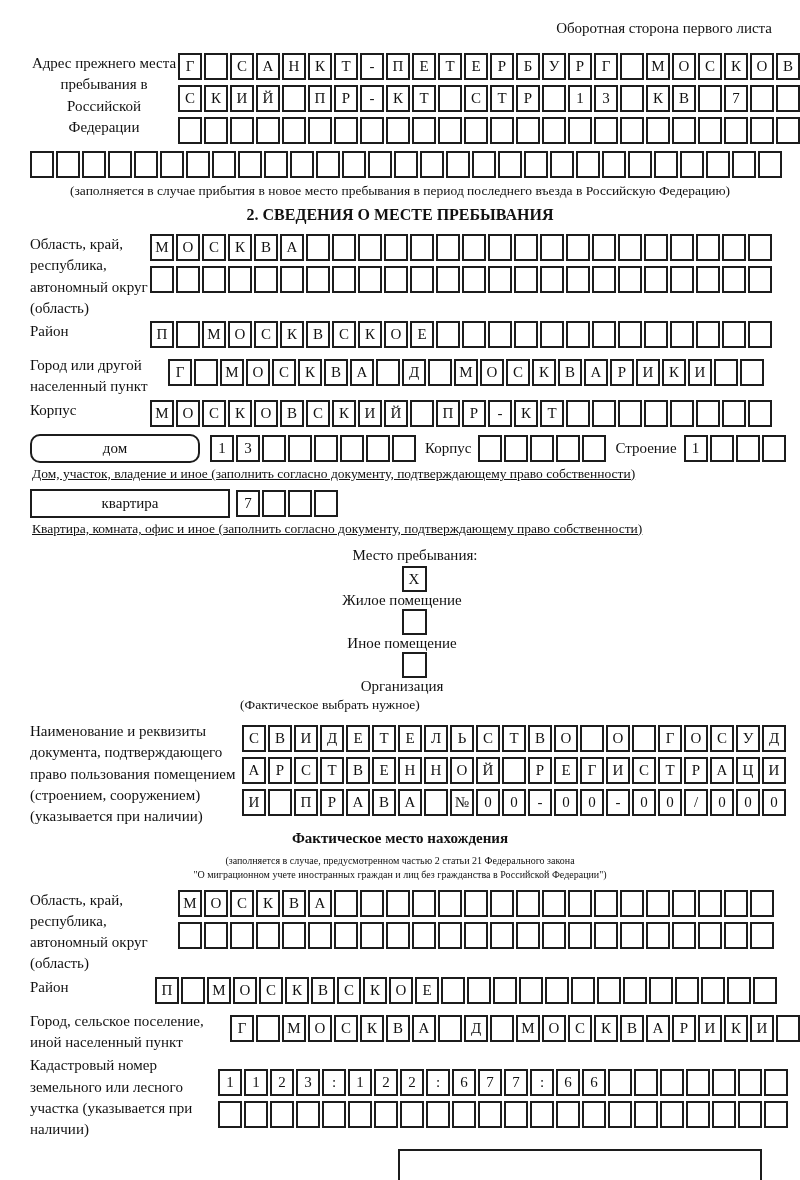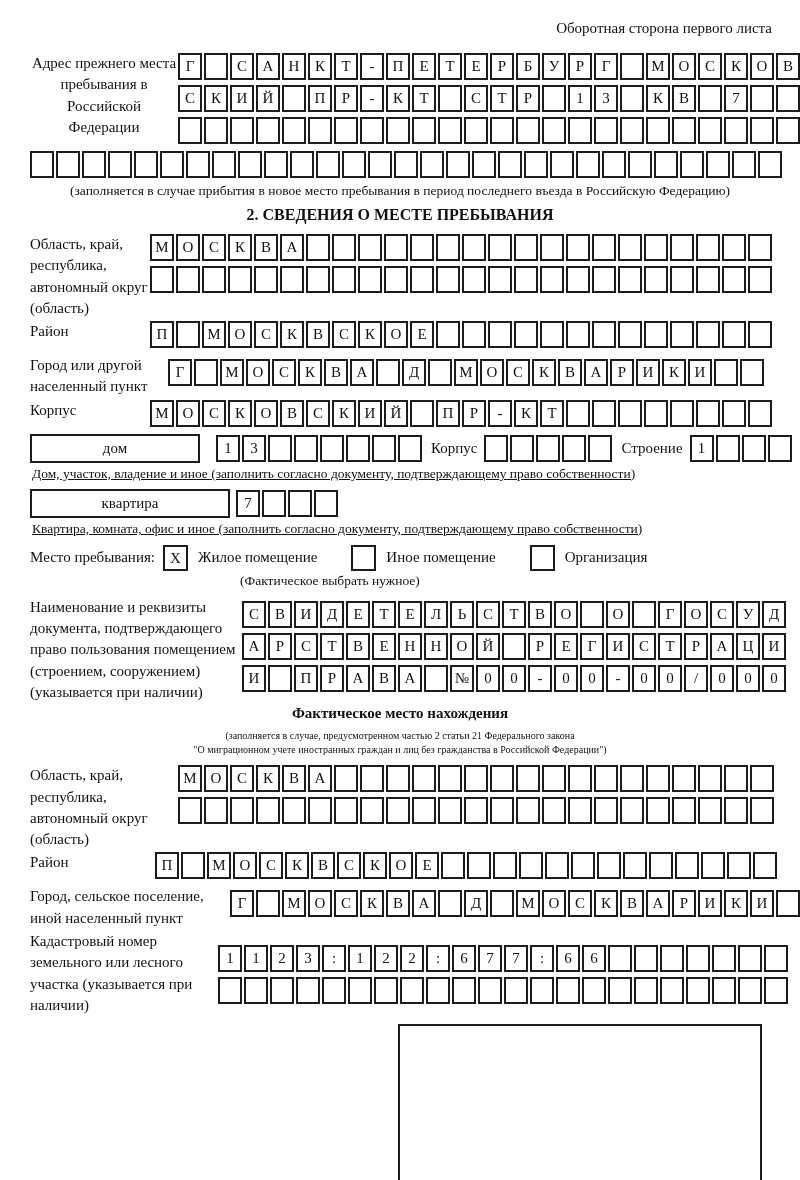--- a/index.html
+++ b/index.html
@@ -23,25 +23,25 @@
   .caption.center{text-align:center;margin-left:-30px;width:800px;}
   .caption.left{margin-left:2px;text-decoration:underline;}
   .title{font-size:16px;font-weight:bold;text-align:center;width:800px;margin-left:-30px;margin-top:6px;margin-bottom:10px;}
   .subtitle{font-size:15px;font-weight:bold;text-align:center;width:800px;margin-left:-30px;margin-bottom:8px;}
   .note-center{font-size:10px;text-align:center;width:800px;margin-left:-30px;margin-bottom:3px;}
   .off8{margin-left:8px;}
   .off18{margin-left:18px;}
   .off5{margin-left:5px;}
   .off3{margin-left:3px;}
   .named-box{display:inline-block;box-sizing:border-box;border:2px solid #1c1c1c;height:29px;line-height:25px;text-align:center;font-size:15px;vertical-align:middle;}
-  .boxw170{width:170px;margin-right:16px;}
+  .boxw170{width:170px;margin-right:10px;border-radius:10px;}
   .boxw200{width:200px;margin-right:6px;}
   .inline-lbl{font-size:15px;margin:0 7px;line-height:29px;vertical-align:middle;display:inline-block;}
   .dom-row{display:flex;align-items:center;margin-bottom:3px;}
-  .mesto-row{display:flex;align-items:center;margin-top:8px;margin-bottom:2px;}
+  .mesto-row{display:flex;align-items:center;margin-top:8px;margin-bottom:2px;flex-direction:column;}
   .checkbox{display:inline-block;width:25px;height:26px;box-sizing:border-box;border:2px solid #1c1c1c;text-align:center;font-size:15px;line-height:22px;margin:0 10px 0 8px;}
   .opt-label{font-size:15px;margin-right:26px;}
   .choose-note{font-size:13.5px;margin:2px 0 8px 210px;}
   .stamp-box{margin-left:368px;margin-top:8px;width:364px;height:180px;border:2px solid #1c1c1c;box-sizing:border-box;}
   .padtop14{padding-top:14px;}
   .padtop4{padding-top:4px;}
 </style>
 </head>
 <body>
 

